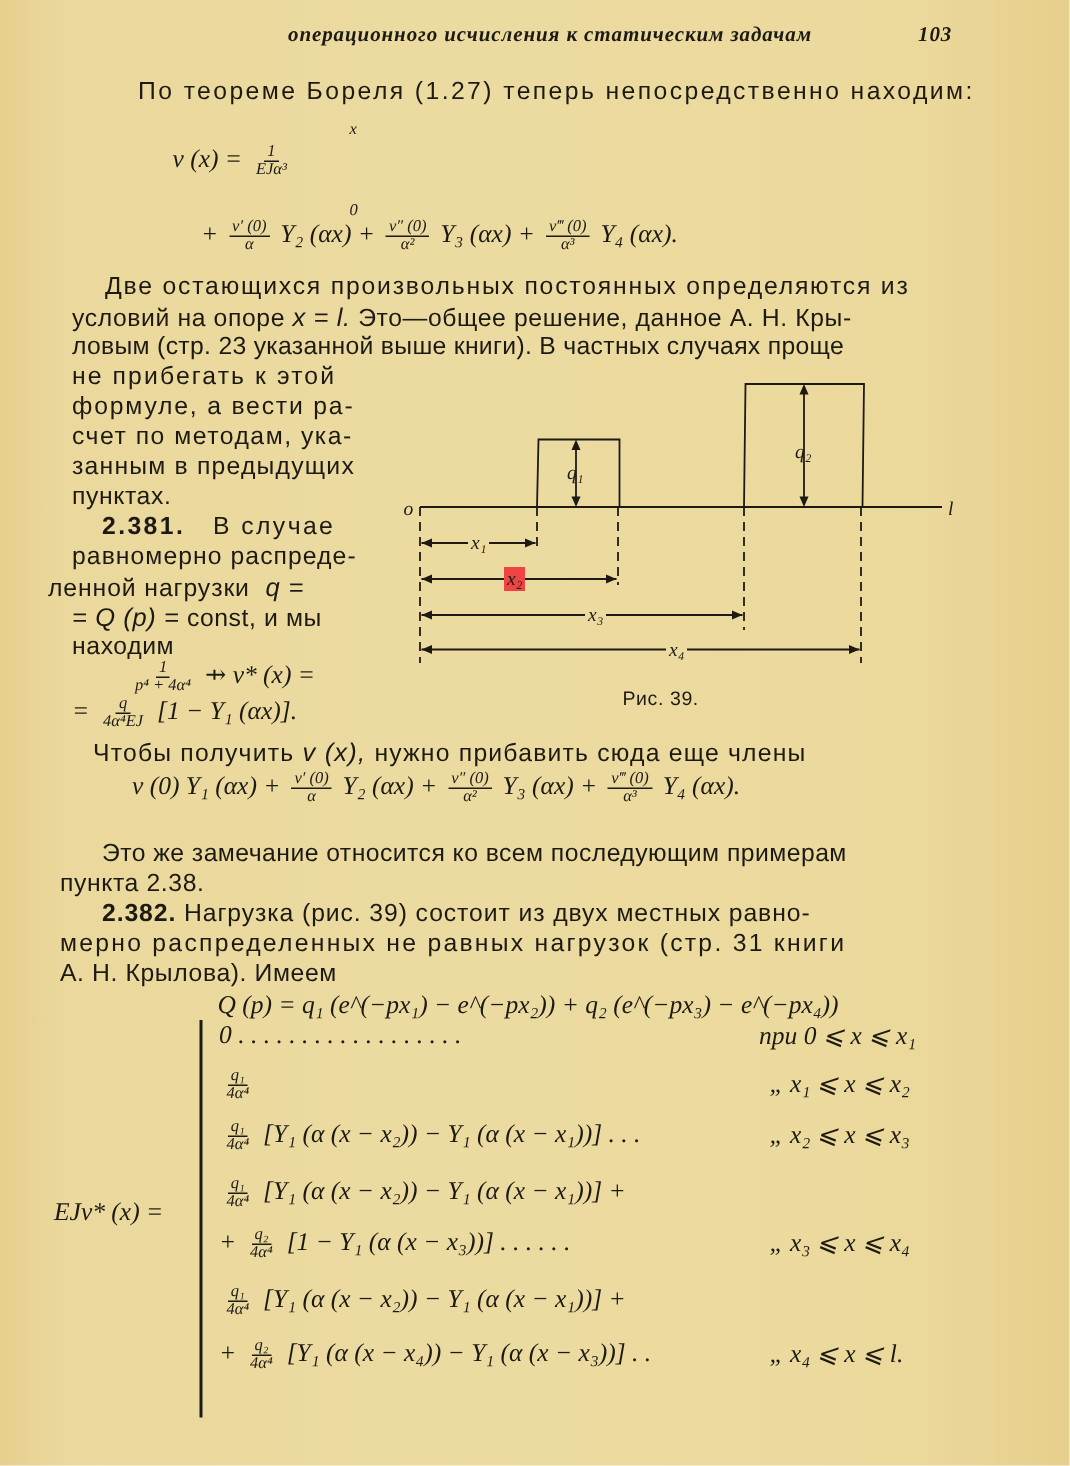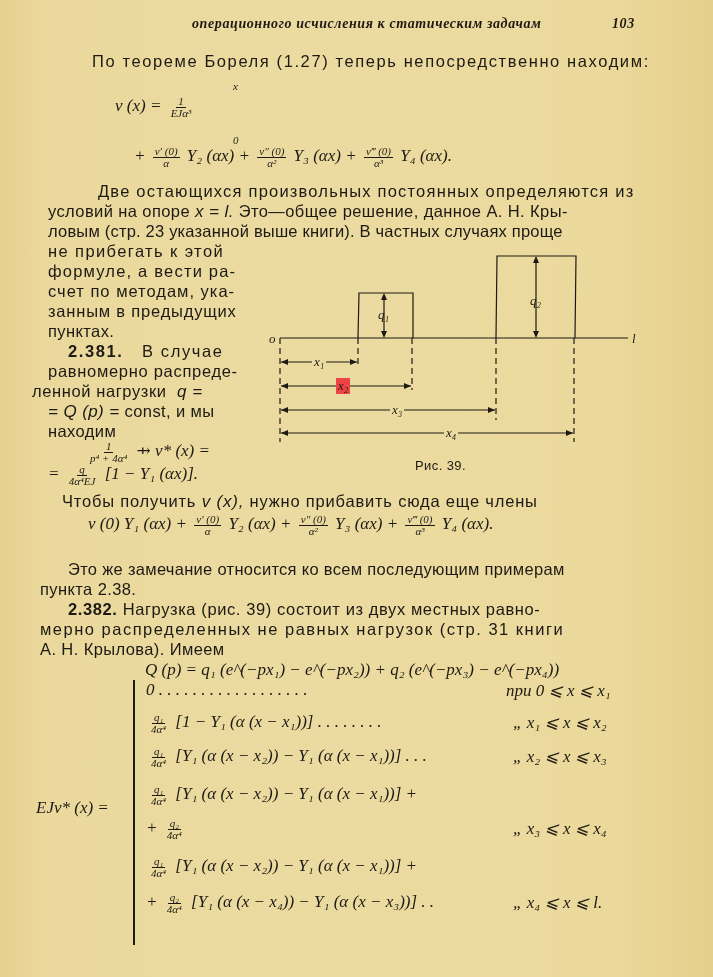--- a/index.html
+++ b/index.html
@@ -52,21 +52,21 @@
       <span class="den">α²</span>
     </span>
   <span>Y₃ (αx) +</span>
   <span class="frac">
       <span class="num">v‴ (0)</span>
       <span class="den">α³</span>
     </span>
   <span>Y₄ (αx).</span>
 </div>
 
-<div class="abs t" style="left:70px; top:182px; letter-spacing:1.2px;margin-left:28px;">Две остающихся произвольных постоянных определяются из</div>
+<div class="abs t" style="left:70px; top:182px; letter-spacing:1.2px;">Две остающихся произвольных постоянных определяются из</div>
 <div class="abs t" style="left:48px; top:202px;">
   <span>условий на опоре</span>
   <span class="m">x = l.</span>
   <span>Это—общее решение, данное А. Н. Кры-</span>
 </div>
 <div class="abs t" style="left:48px; top:222px; letter-spacing:0.2px;">ловым (стр. 23 указанной выше книги). В частных случаях проще</div>
 <div class="abs t" style="left:48px; top:242px; letter-spacing:1.4px;">не прибегать к этой</div>
 <div class="abs t" style="left:48px; top:262px; letter-spacing:1.2px;">формуле, а вести ра-</div>
 <div class="abs t" style="left:48px; top:282px; letter-spacing:1.0px;">счет по методам, ука-</div>
 <div class="abs t" style="left:48px; top:302px; letter-spacing:0.8px;">занным в предыдущих</div>
@@ -193,21 +193,20 @@
 <div class="abs m" style="left:36px; top:798px;">EJv* (x) =</div>
 
 <div class="abs m" style="left:146px; top:680px;"><span>0 . . . . . . . . . . . . . . . . . .</span></div>
 <div class="abs m" style="left:470px; top:680px;margin-left:36px;">при 0 ⩽ x ⩽ x₁</div>
 
 <div class="abs m" style="left:146px; top:712px;">
   <span class="frac">
       <span class="num">q₁</span>
       <span class="den">4α⁴</span>
     </span>
-  <span>[1 − Y₁ (α (x − x₁))] . . . . . . . .</span>
 </div>
 <div class="abs m" style="left:513px; top:712px;">„  x₁ ⩽ x ⩽ x₂</div>
 
 <div class="abs m" style="left:146px; top:746px;">
   <span class="frac">
       <span class="num">q₁</span>
       <span class="den">4α⁴</span>
     </span>
   <span>[Y₁ (α (x − x₂)) − Y₁ (α (x − x₁))] . . .</span>
 </div>
@@ -220,20 +219,21 @@
     </span>
   <span>[Y₁ (α (x − x₂)) − Y₁ (α (x − x₁))] +</span>
 </div>
 
 <div class="abs m" style="left:146px; top:818px;">
   <span>+</span>
   <span class="frac">
       <span class="num">q₂</span>
       <span class="den">4α⁴</span>
     </span>
+  <span>[1 − Y₁ (α (x − x₃))]   . . . . . .</span>
 </div>
 <div class="abs m" style="left:513px; top:818px;">„  x₃ ⩽ x ⩽ x₄</div>
 
 <div class="abs m" style="left:146px; top:856px;">
   <span class="frac">
       <span class="num">q₁</span>
       <span class="den">4α⁴</span>
     </span>
   <span>[Y₁ (α (x − x₂)) − Y₁ (α (x − x₁))] +</span>
 </div>

